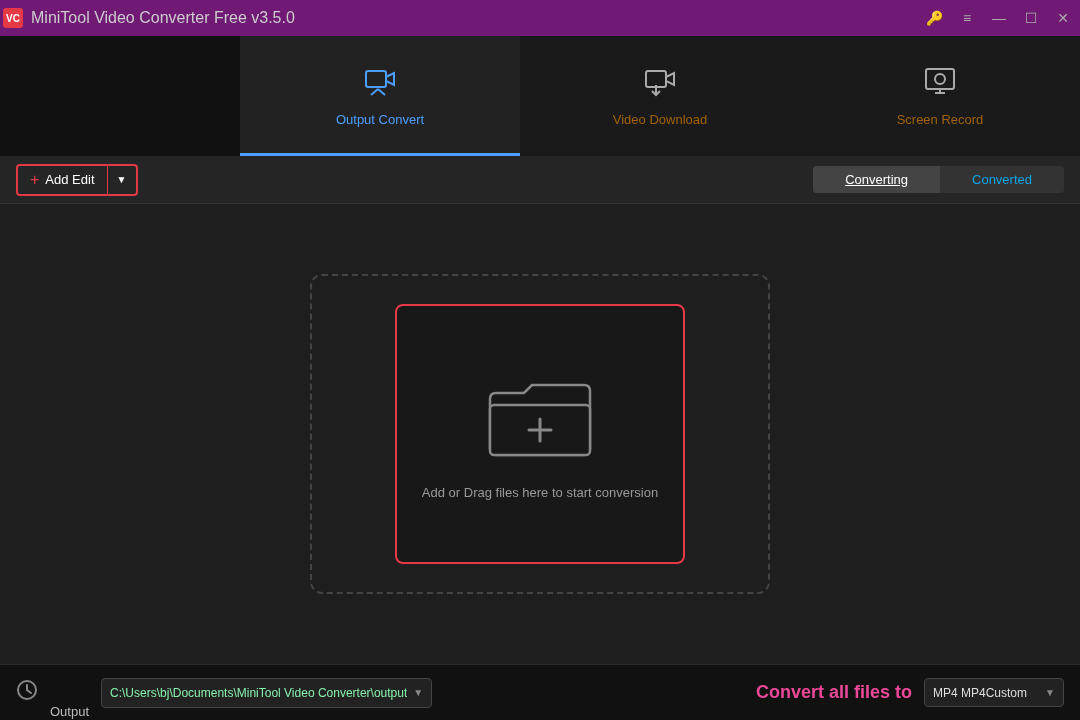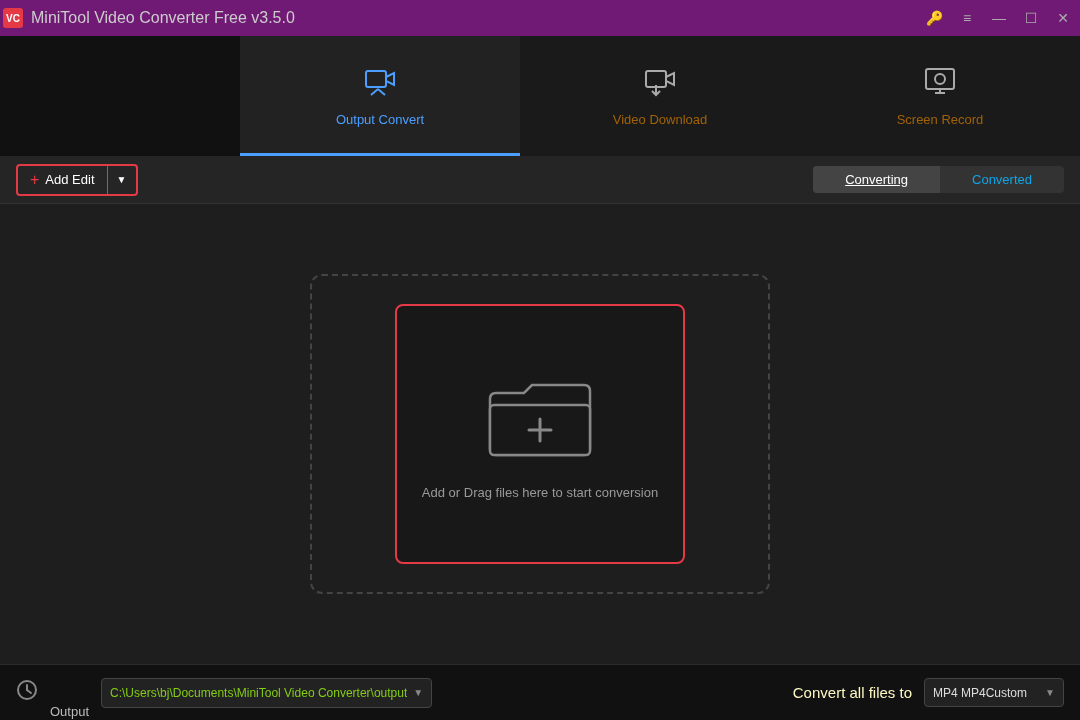--- a/index.html
+++ b/index.html
@@ -241,35 +241,36 @@
       border: 1px solid #444;
       border-radius: 4px;
       height: 30px;
       padding: 0 8px;
       min-width: 320px;
       gap: 6px;
       cursor: pointer;
     }
     #output-path-text {
       font-size: 12px;
-      color: #84cc16;
+      color: #86efac;
       flex: 1;
       overflow: hidden;
       text-overflow: ellipsis;
       white-space: nowrap;
     }
     #output-path-arrow {
       color: #888;
       font-size: 10px;
     }
     #convert-all-label {
-      font-size: 15px;
-      color: #fef9c3;
+      font-size: 18px;
+      color: #ec4899;
       margin-left: auto;
       white-space: nowrap;
+      font-weight: bold;
     }
     #format-selector {
       display: flex;
       align-items: center;
       background: #222;
       border: 1px solid #444;
       border-radius: 4px;
       height: 29px;
       padding: 0 8px;
       gap: 6px;

